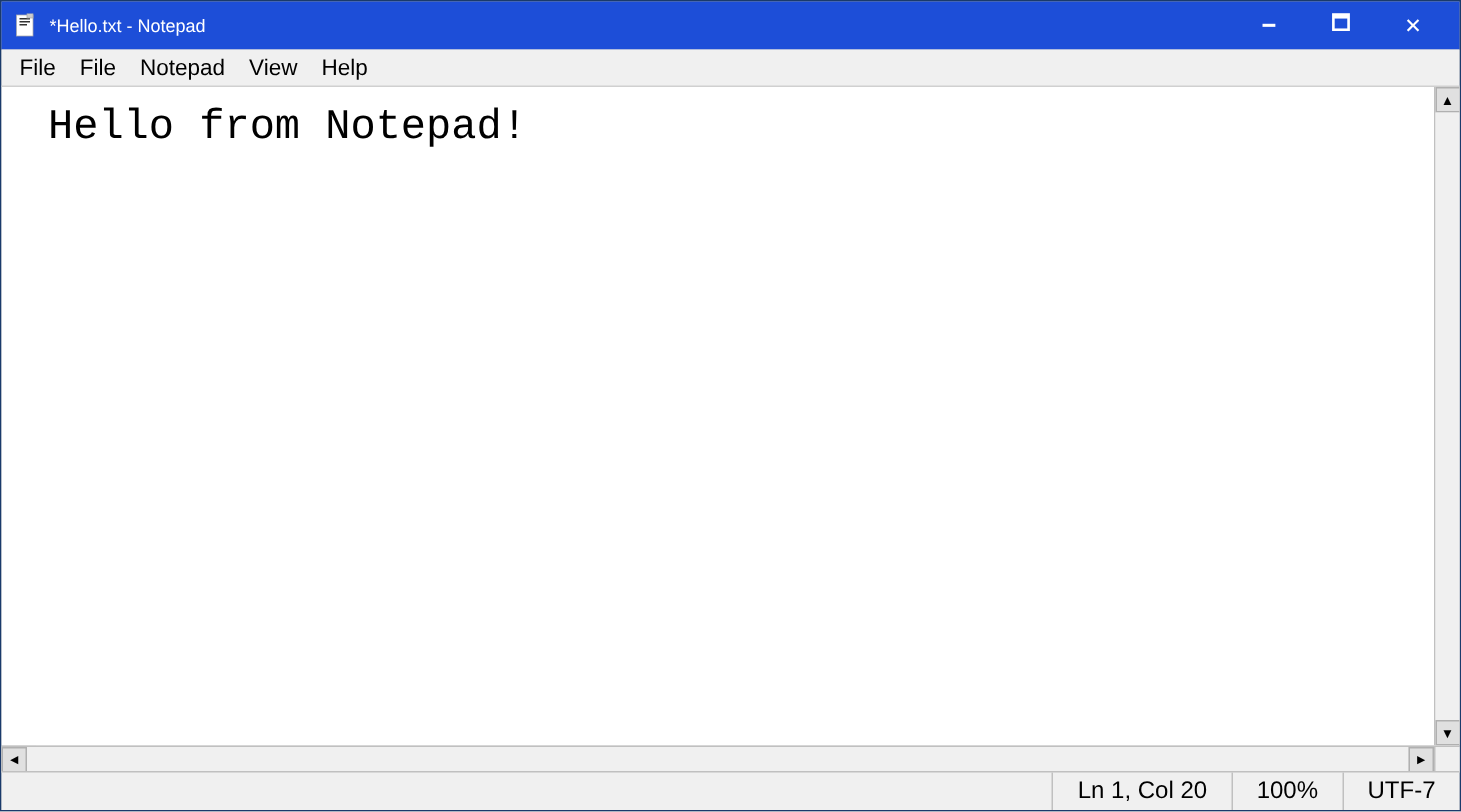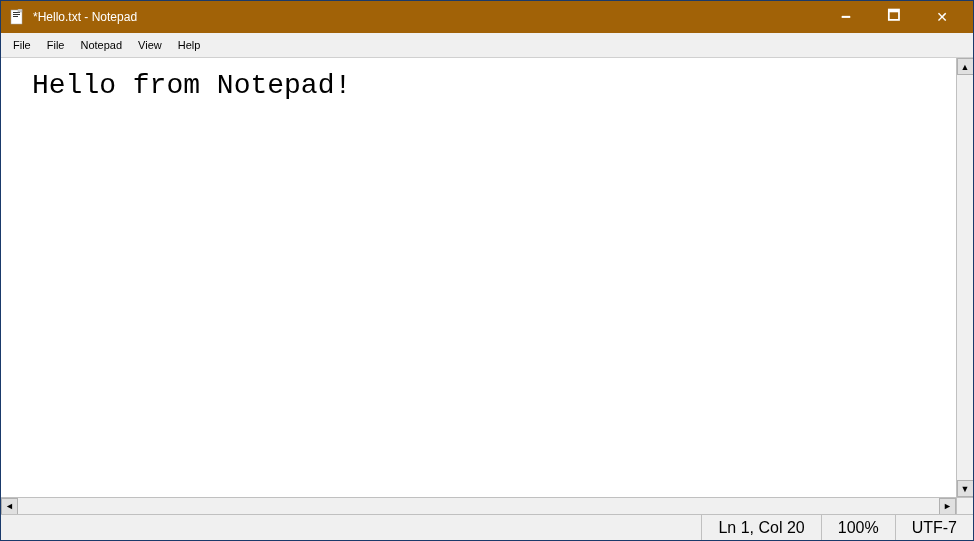--- a/index.html
+++ b/index.html
@@ -19,21 +19,21 @@
     .window {
       width: 974px;
       height: 541px;
       display: flex;
       flex-direction: column;
       border: 1px solid #1a3a6b;
     }
 
     .title-bar {
       height: 32px;
-      background: #a16207;
+      background: #1d4ed8;
       display: flex;
       align-items: center;
       justify-content: space-between;
       padding: 0 8px;
       flex-shrink: 0;
     }
 
     .title-bar-left {
       display: flex;
       align-items: center;
@@ -79,21 +79,21 @@
       background: #f0f0f0;
       display: flex;
       align-items: center;
       padding: 0 4px;
       border-bottom: 1px solid #d0d0d0;
       flex-shrink: 0;
     }
 
     .menu-item {
       padding: 2px 8px;
-      font-size: 11px;
+      font-size: 15px;
       color: #000;
       cursor: pointer;
       height: 100%;
       display: flex;
       align-items: center;
     }
 
     .editor-area {
       flex: 1;
       display: flex;

